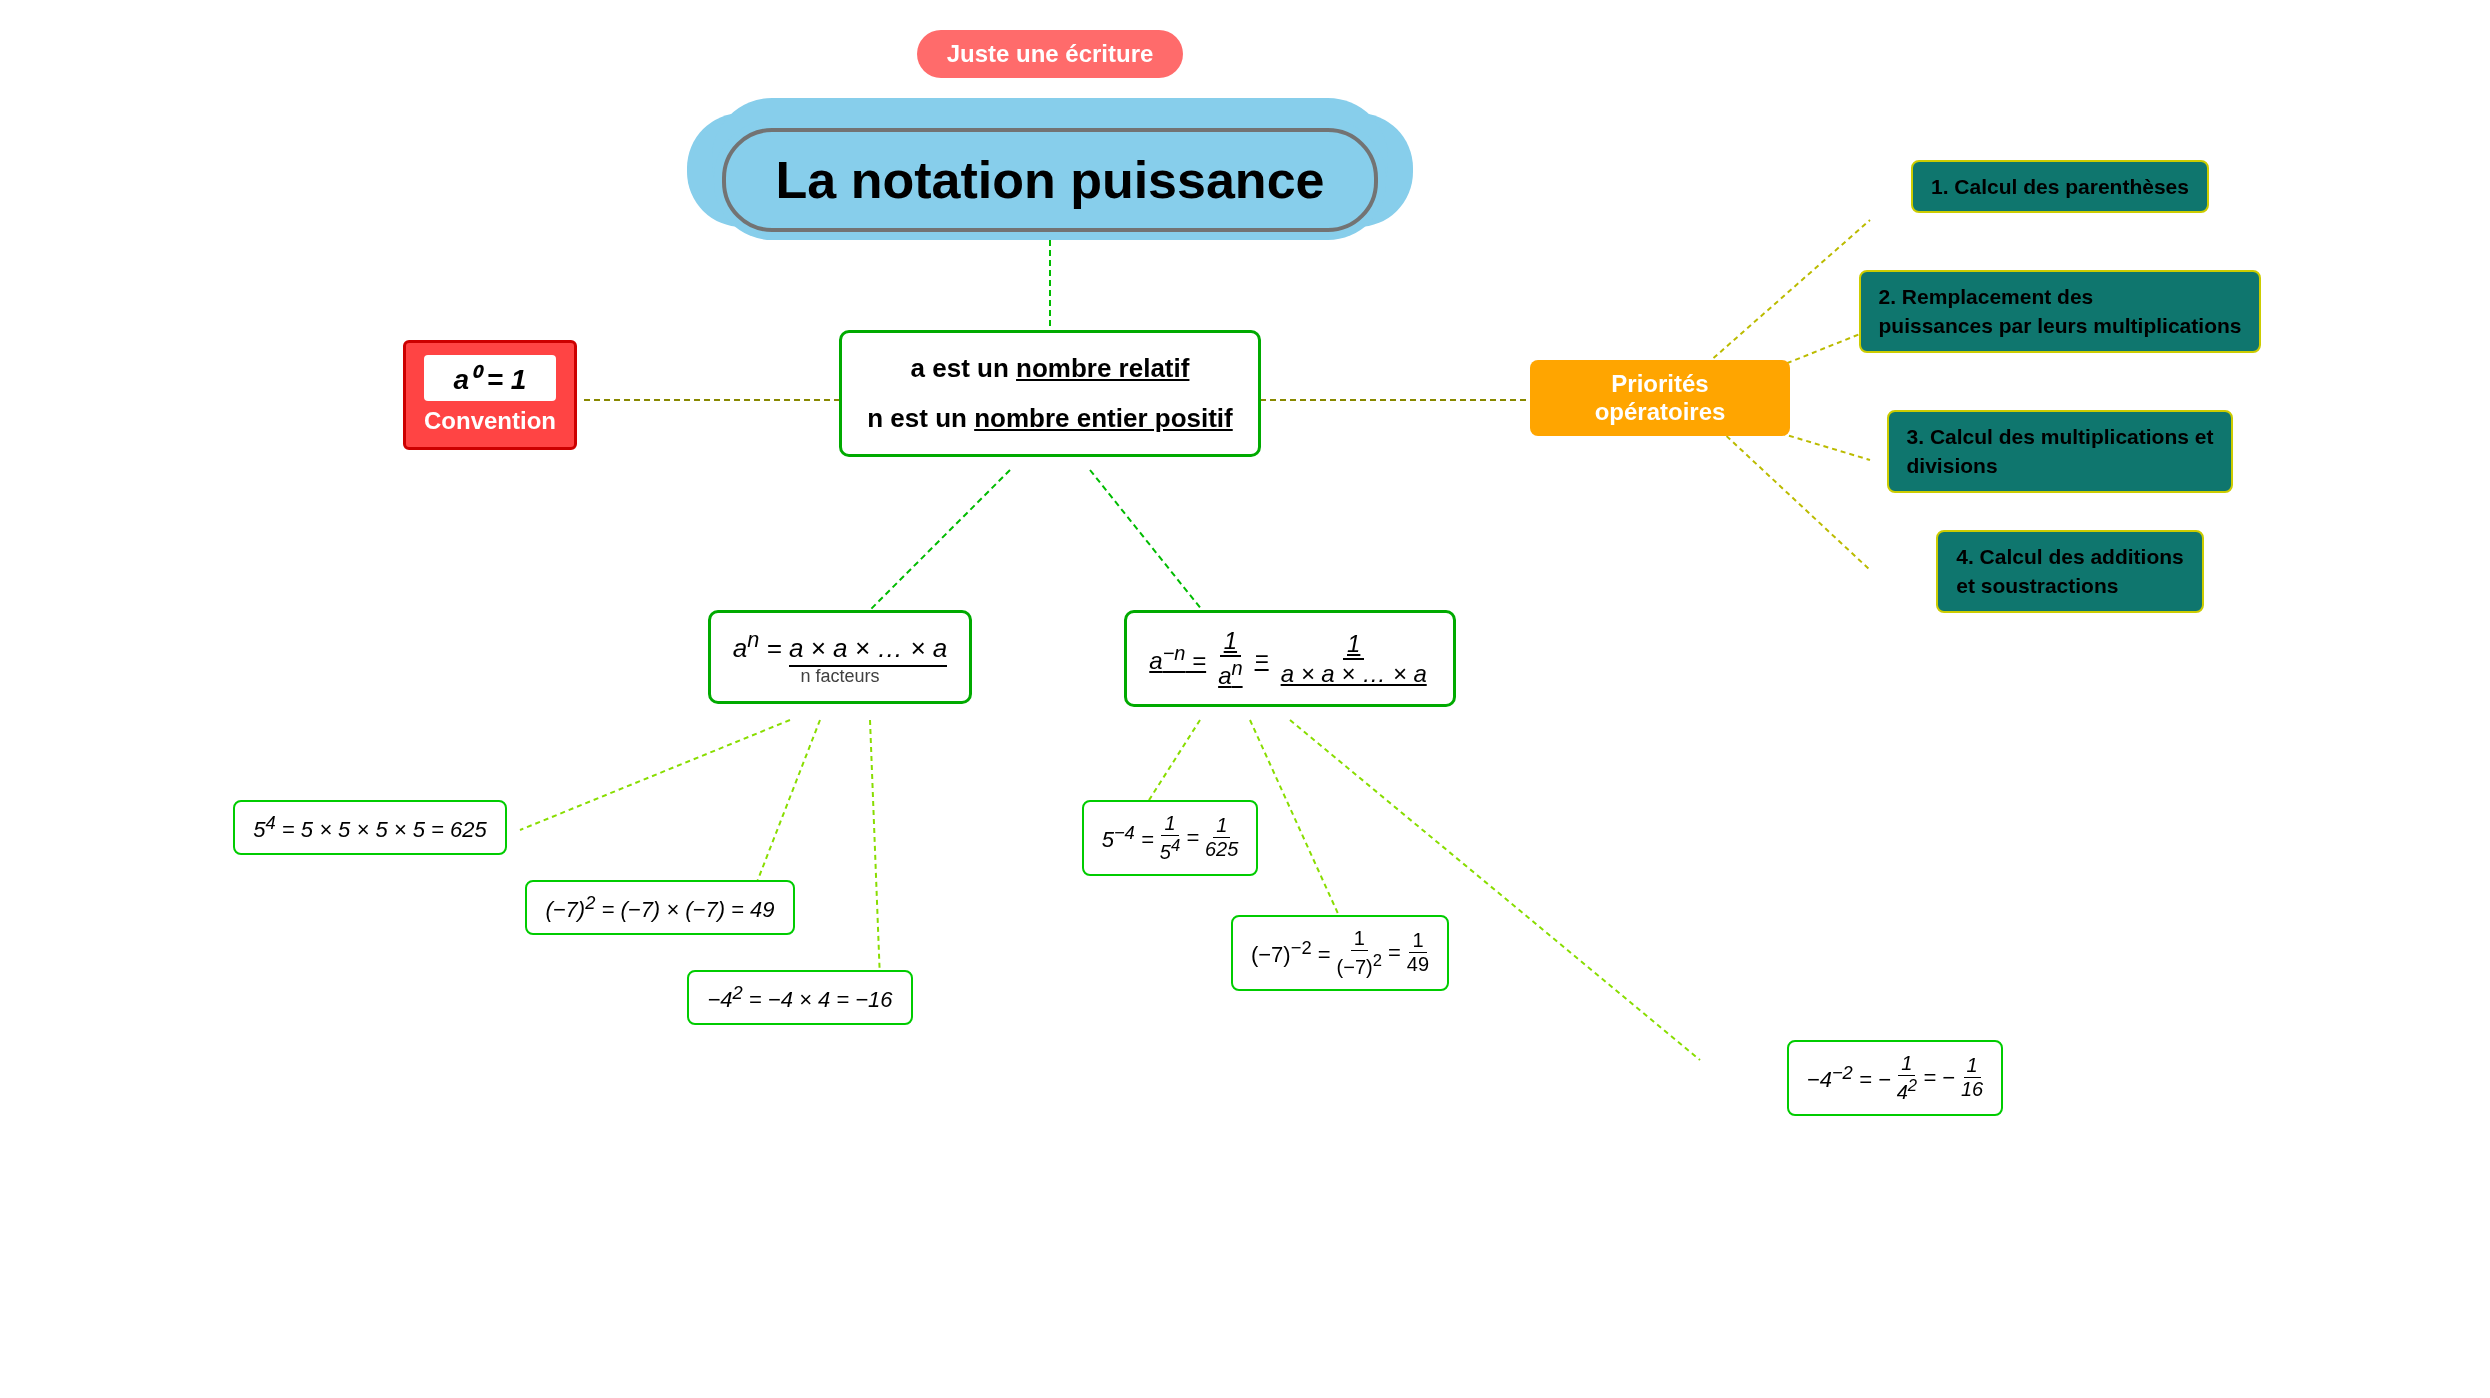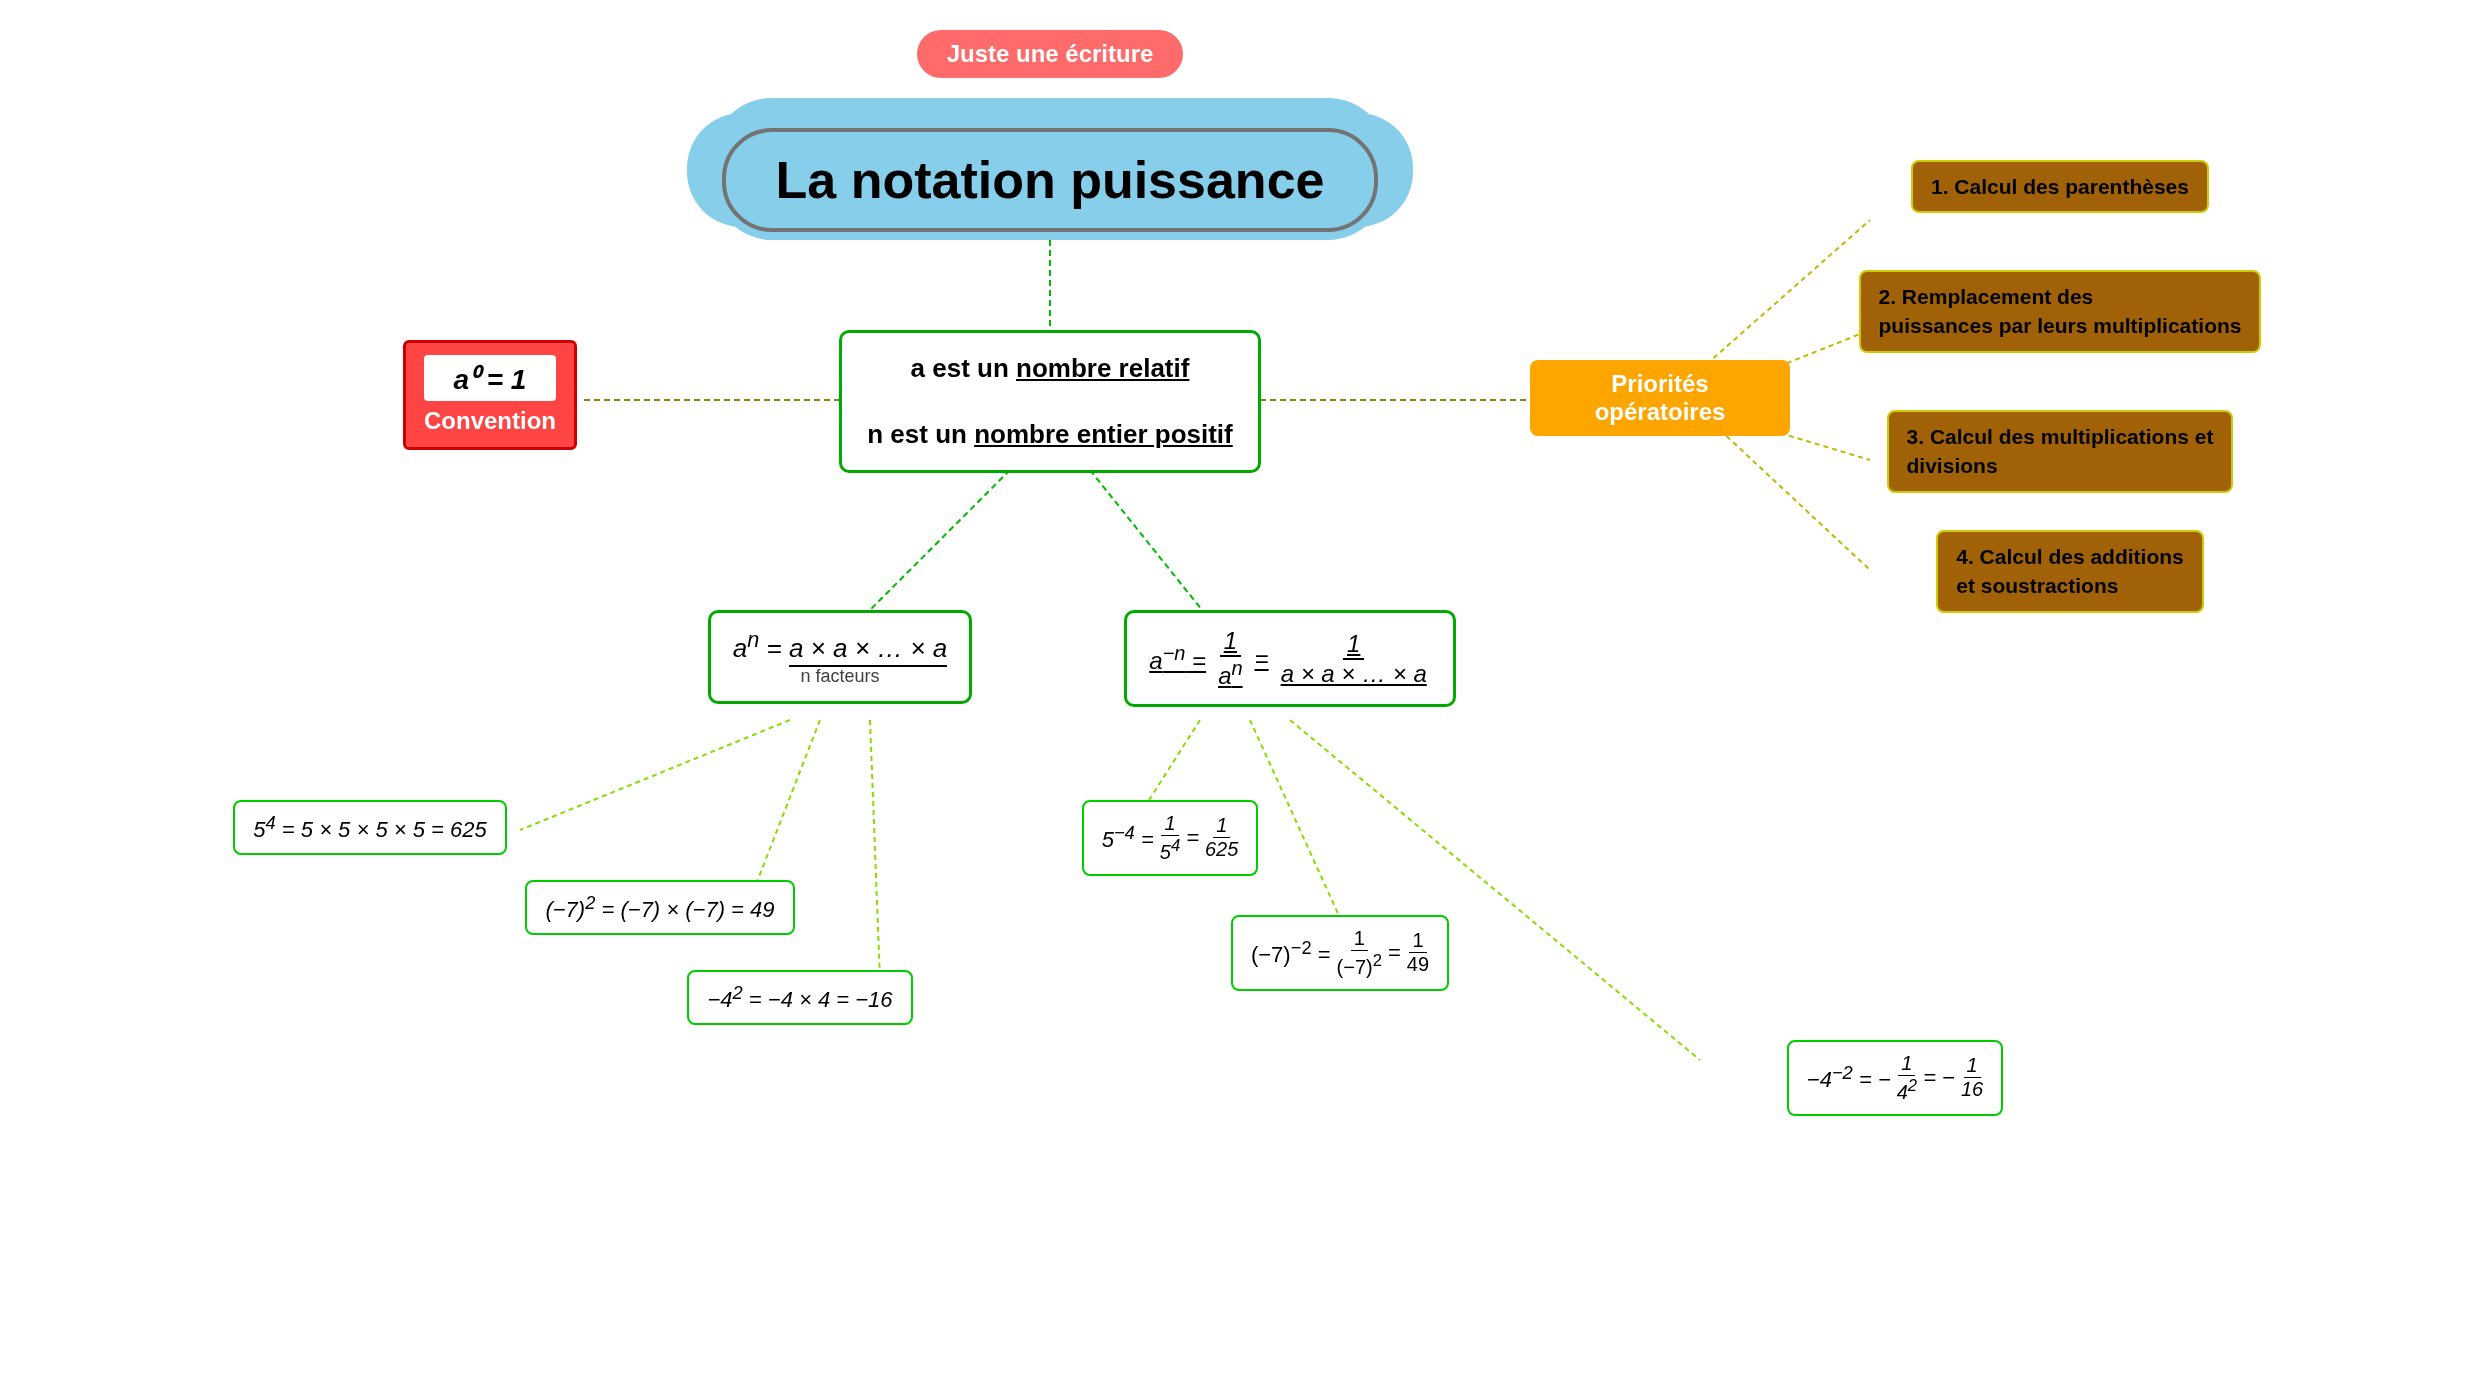--- a/index.html
+++ b/index.html
@@ -94,21 +94,21 @@
       background: #FFA500;
       border: none;
       border-radius: 8px;
       padding: 10px 20px;
       font-size: 24px;
       font-weight: bold;
       color: #fff;
     }
 
     .box-yellow {
-      background: #a16207;
+      background: #0f766e;
       border: 2px solid #CCCC00;
       border-radius: 8px;
       padding: 10px 18px;
       font-size: 21px;
       font-weight: bold;
       color: #000;
       text-align: left;
       line-height: 1.4;
     }
     .bold { font-weight: bold; }
@@ -149,21 +149,21 @@
   <div class="cloud-red">Juste une écriture</div>
 </div>
 
 <div class="node" style="left:580px; top:120px; width:940px; height:120px;">
   <div class="cloud-blue">La notation puissance</div>
 </div>
 
 <div class="node" style="left:820px; top:330px; width:460px;">
   <div class="box-green-center">
     <div><span class="bold"><b>a</b> est un <span style="font-weight:bold;text-decoration:underline;">nombre relatif</span></span></div>
-    <div style="margin-top:24px;"><span class="bold"><b>n</b> est un <span style="text-decoration:underline;">nombre entier positif</span></span></div>
+    <div style="margin-top:8px;"><span class="bold"><b>n</b> est un <span style="text-decoration:underline;">nombre entier positif</span></span></div>
   </div>
 </div>
 
 <div class="node" style="left:390px; top:340px; width:200px;">
   <div class="box-red-convention">
     <div style="background:#fff; color:#000; padding:4px 10px; border-radius:4px; font-size:28px; font-style:italic; font-weight:bold; margin-bottom:6px;">a⁰ = 1</div>
     <div style="font-size:24px; font-weight:bold; color:#fff;">Convention</div>
   </div>
 </div>
 

